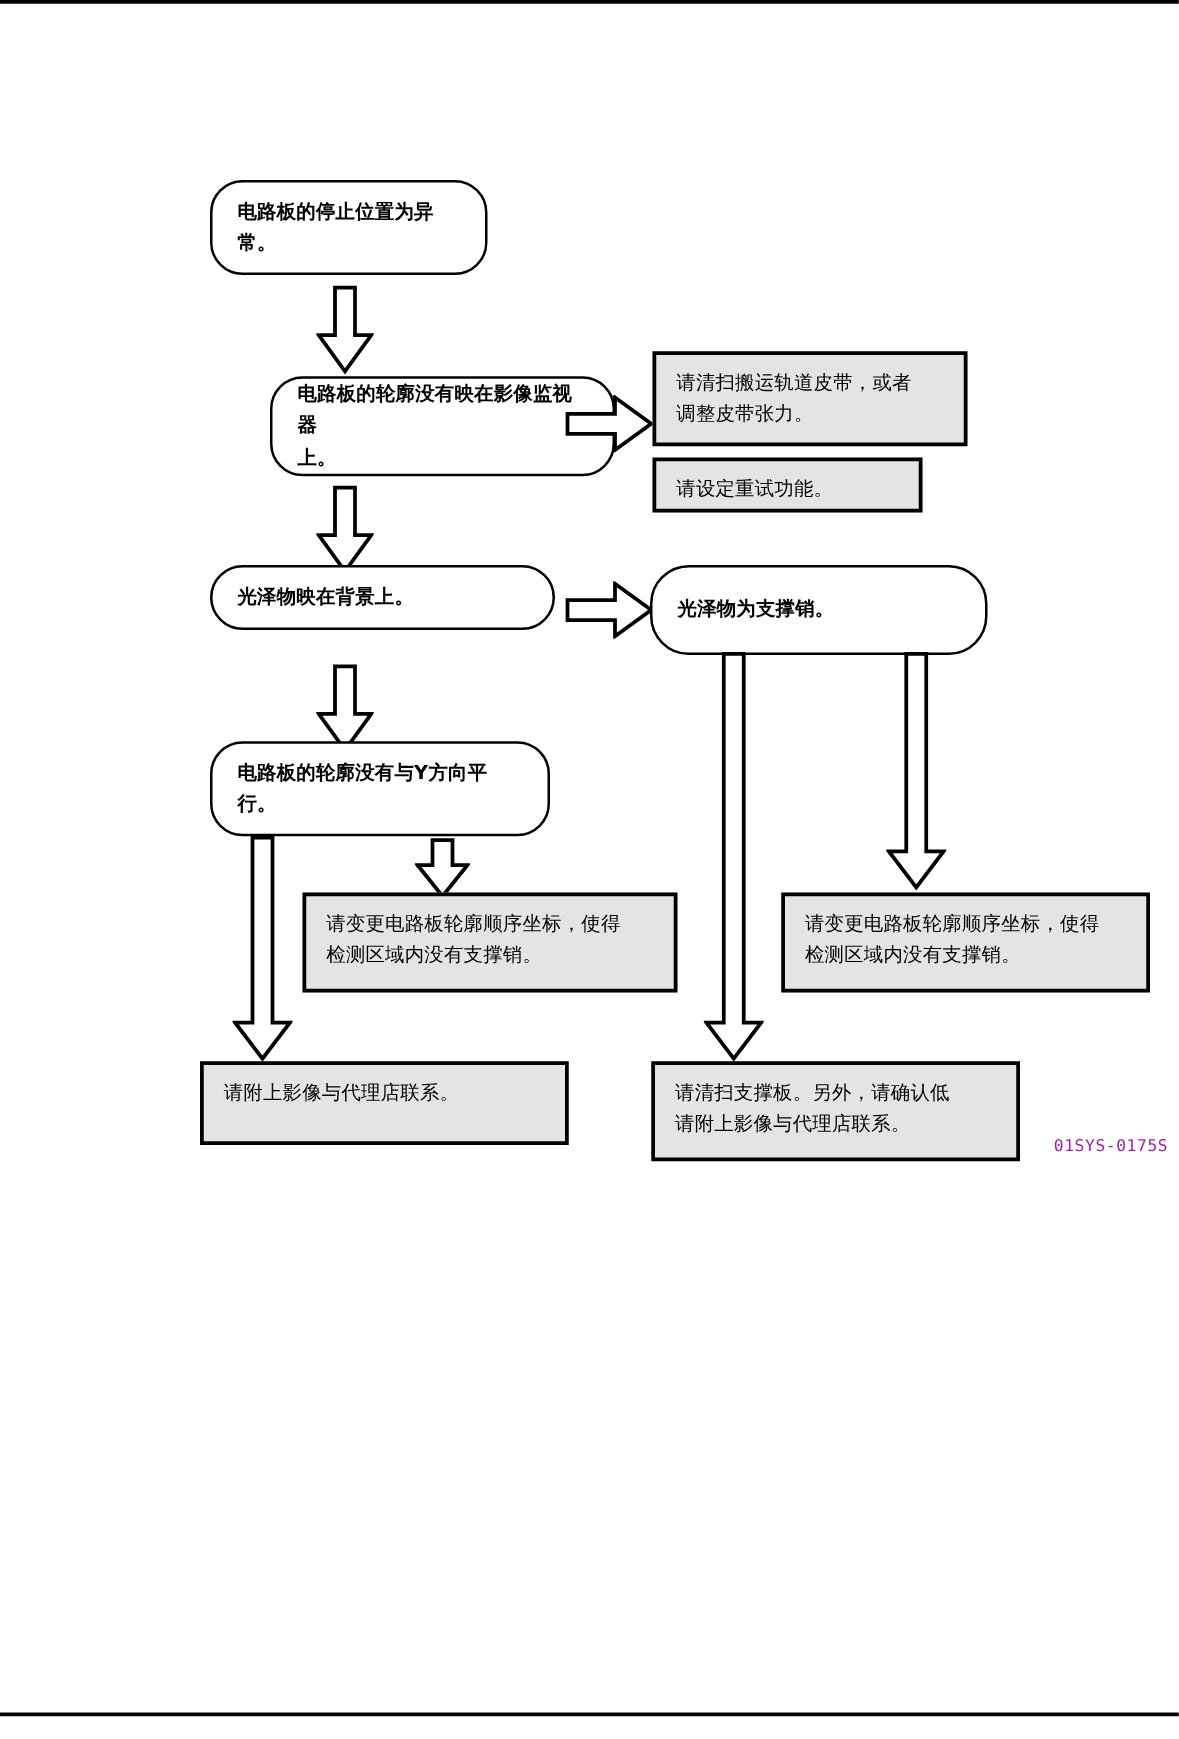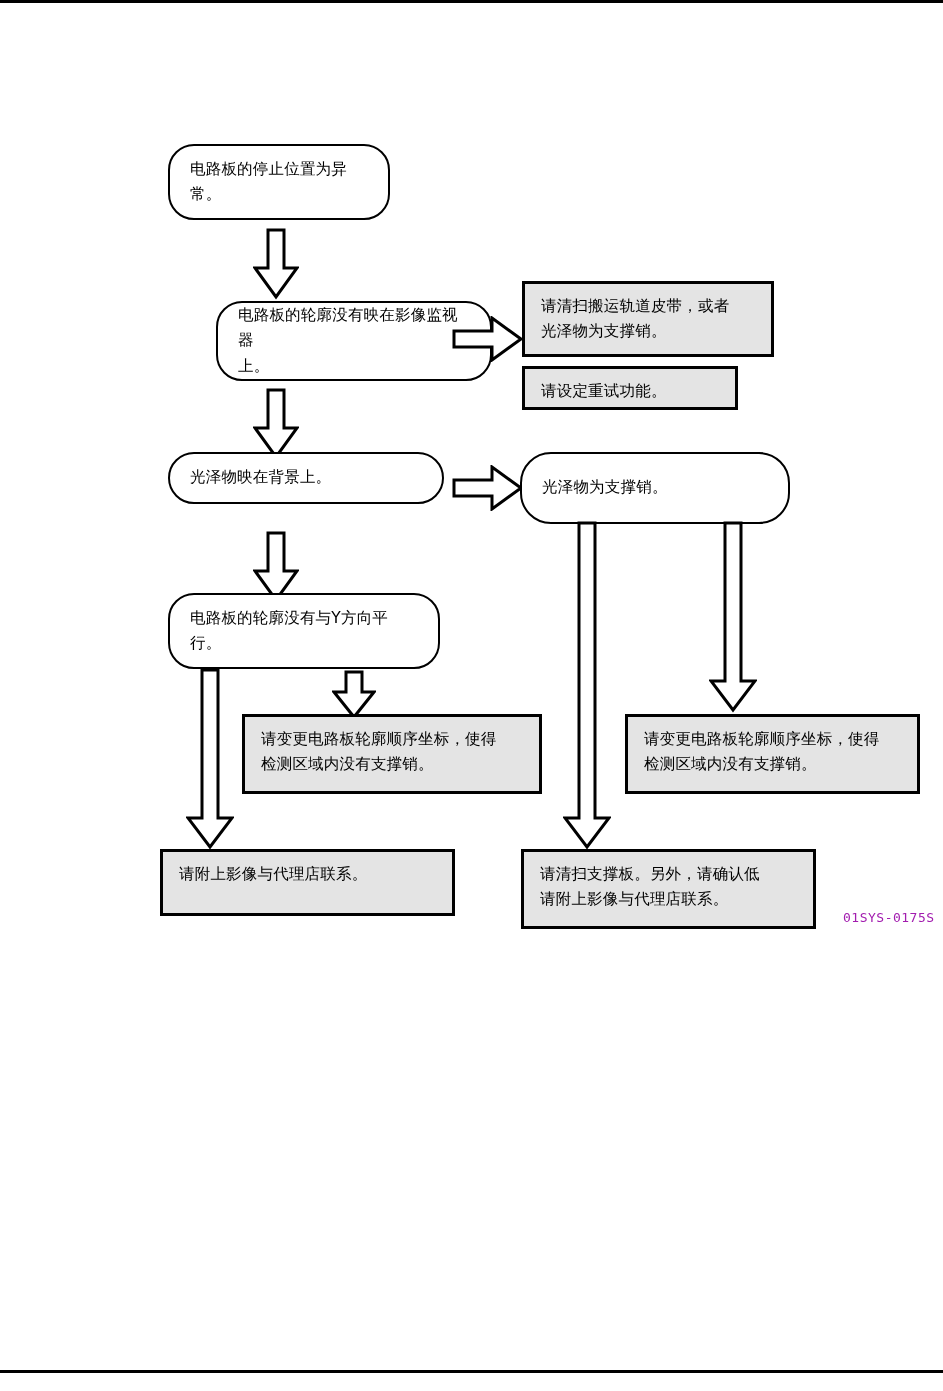--- a/index.html
+++ b/index.html
@@ -28,20 +28,21 @@
   
   .node-round {
     position: absolute;
     box-sizing: border-box;
     background: #ffffff;
     border: 2px solid #000000;
     border-radius: 26px;
     display: flex;
     align-items: center;
     padding: 8px 20px;
+    font-weight: bold;
   }
   .node-round .txt {
     font-size: 15.5px;
     line-height: 1.62;
     color: #000000;
     white-space: pre-line;
     letter-spacing: 0.2px;
   }
 
   
@@ -98,21 +99,21 @@
 </div>
 
 <div class="arrow" style="left:452px; top:316px;">
   <svg width="72" height="46" viewBox="0 0 72 46">
     <polygon points="2,15 40,15 40,2 69,23 40,44 40,31 2,31" fill="#ffffff" stroke="#000000" stroke-width="3" stroke-linejoin="miter"></polygon>
   </svg>
 </div>
 
 <div class="node-rect" style="left:522px; top:281px; width:252px; height:76px;">
   <span class="txt">请清扫搬运轨道皮带，或者
-光泽物为支撑销。</span>
+调整皮带张力。</span>
 </div>
 
 <div class="node-rect" style="left:522px; top:366px; width:216px; height:44px;">
   <span class="txt">请设定重试功能。</span>
 </div>
 
 <div class="arrow" style="left:253px; top:388px;">
   <svg width="46" height="72" viewBox="0 0 46 72">
     <polygon points="15,2 31,2 31,40 44,40 23,69 2,40 15,40" fill="#ffffff" stroke="#000000" stroke-width="3" stroke-linejoin="miter"></polygon>
   </svg>

